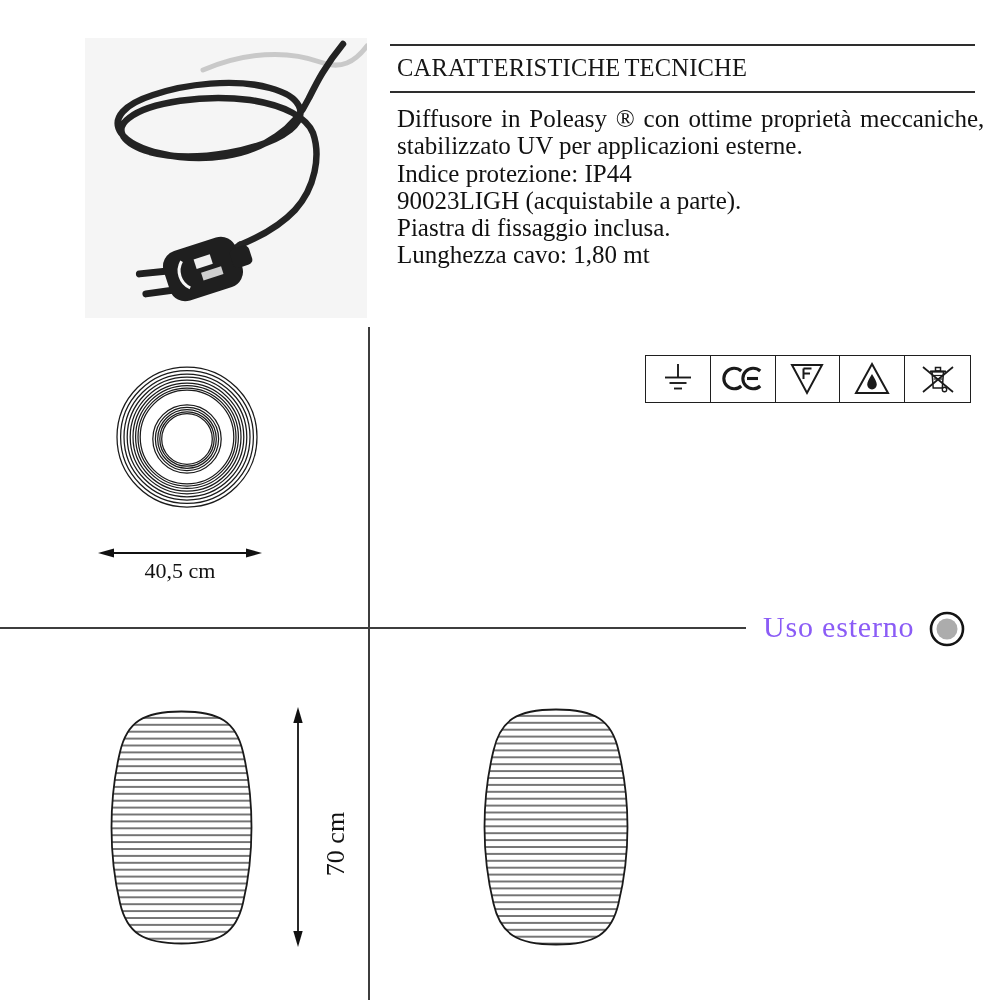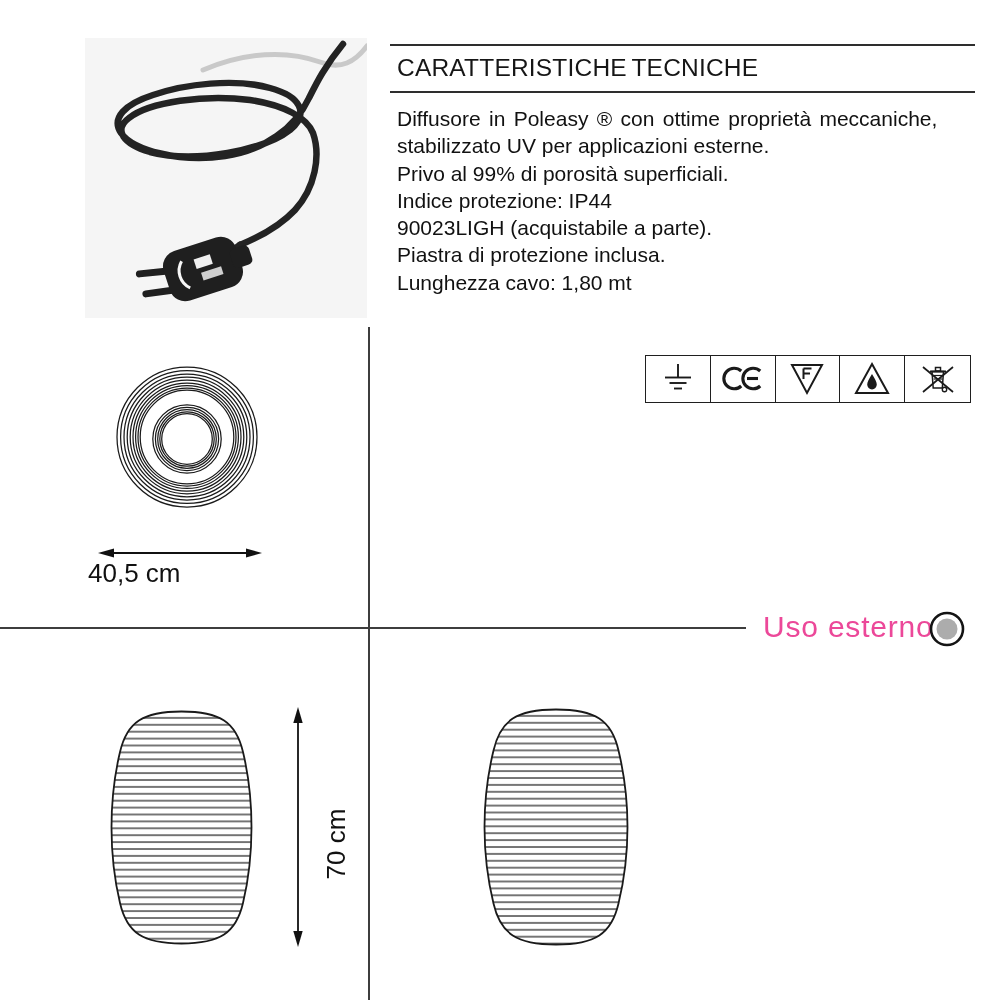--- a/index.html
+++ b/index.html
@@ -1,35 +1,35 @@
 <!DOCTYPE html>
 <html><head>
 <meta charset="utf-8">
 <style>
   * { margin:0; padding:0; box-sizing:border-box; }
   html,body { background:#ffffff; }
   #page {
     position:relative; width:1000px; height:1000px; background:#ffffff;
-    font-family:Liberation Sans, sans-serif; color:#1a1a1a; overflow:hidden;
+    font-family:Liberation Serif, serif; color:#1a1a1a; overflow:hidden;
   }
   
   .photo {
     position:absolute; left:85px; top:38px; width:282px; height:280px;
     background:#f5f5f5;
   }
   
   .rule-top    { position:absolute; left:390px; top:44px;  width:585px; height:2px; background:#2e2e2e; }
   .rule-bottom { position:absolute; left:390px; top:91px;  width:585px; height:2px; background:#2e2e2e; }
   .spec-title  {
     position:absolute; left:397px; top:54px; font-size:24.5px; letter-spacing:0.2px;
     word-spacing:-2px; color:#161616;
   }
   
   .desc { position:absolute; left:397px; top:105px; width:575px; }
-  .desc .ln { height:27.3px; line-height:27.3px; font-size:21px; color:#111; white-space:nowrap; }
+  .desc .ln { height:27.3px; line-height:27.3px; font-size:25px; color:#111; white-space:nowrap; }
   .ws-a { word-spacing:2.5px; }
   .ws-b { word-spacing:4px; }
   .ws-c { word-spacing:2px; }
   .ws-d { word-spacing:1.5px; }
   
   .certs {
     position:absolute; left:645px; top:355px; width:326px; height:48px;
     display:flex; border:1.5px solid #1f1f1f; background:#fff;
   }
   .cert-cell {
@@ -37,27 +37,27 @@
     border-right:1.5px solid #1f1f1f;
   }
   .cert-cell:last-child { border-right:none; }
   
   .v-divider { position:absolute; left:368px; top:327px; width:2px; height:673px; background:#3d3d3d; }
   .h-divider { position:absolute; left:0; top:627px; width:746px; height:2px; background:#3d3d3d; }
   
   .topview  { position:absolute; left:116px; top:366px; }
   .dim-h    { position:absolute; left:98px;  top:546px; }
   .dim-h-label {
-    position:absolute; left:88px; top:558px; width:184px; text-align:left;
-    font-size:26px; color:#111;
+    position:absolute; left:88px; top:558px; width:184px; text-align:center;
+    font-size:22px; color:#111;
   }
   
   .uso-label {
     position:absolute; left:763px; top:610px; font-size:30px; letter-spacing:0.8px;
-    color:#ec4899;
+    color:#8b5cf6;
   }
   .uso-dot { position:absolute; left:928px; top:610px; }
   
   .lamp-left  { position:absolute; left:110px; top:710px; }
   .lamp-right { position:absolute; left:483px; top:708px; }
   .dim-v      { position:absolute; left:289px; top:707px; }
   .dim-v-label {
     position:absolute; left:276px; top:829px; width:120px; height:30px;
     transform:rotate(-90deg); text-align:center; font-size:26px; line-height:30px; color:#111;
   }
@@ -100,24 +100,23 @@
     </svg>
   </div>
 
   <div class="rule-top"></div>
   <div class="spec-title">CARATTERISTICHE TECNICHE</div>
   <div class="rule-bottom"></div>
 
   <div class="desc">
     <div class="ln ws-a">Diffusore in Poleasy ® con ottime proprietà meccaniche,</div>
     <div class="ln">stabilizzato UV per applicazioni esterne.</div>
-    <div class="ln">Privo al 99% di porosità superficiali.</div>
     <div class="ln">Indice protezione: IP44</div>
     <div class="ln">90023LIGH (acquistabile a parte).</div>
-    <div class="ln">Piastra di protezione inclusa.</div>
+    <div class="ln">Piastra di fissaggio inclusa.</div>
     <div class="ln">Lunghezza cavo: 1,80 mt</div>
   </div>
 
   <div class="certs">
     <div class="cert-cell">
       <svg width="40" height="38" viewBox="0 0 40 38">
         <g stroke="#1a1a1a" stroke-width="1.9" fill="none">
           <line x1="20" y1="4" x2="20" y2="17.5"></line>
           <line x1="7" y1="17.5" x2="33" y2="17.5"></line>
           <line x1="11.5" y1="23" x2="28.5" y2="23"></line>

